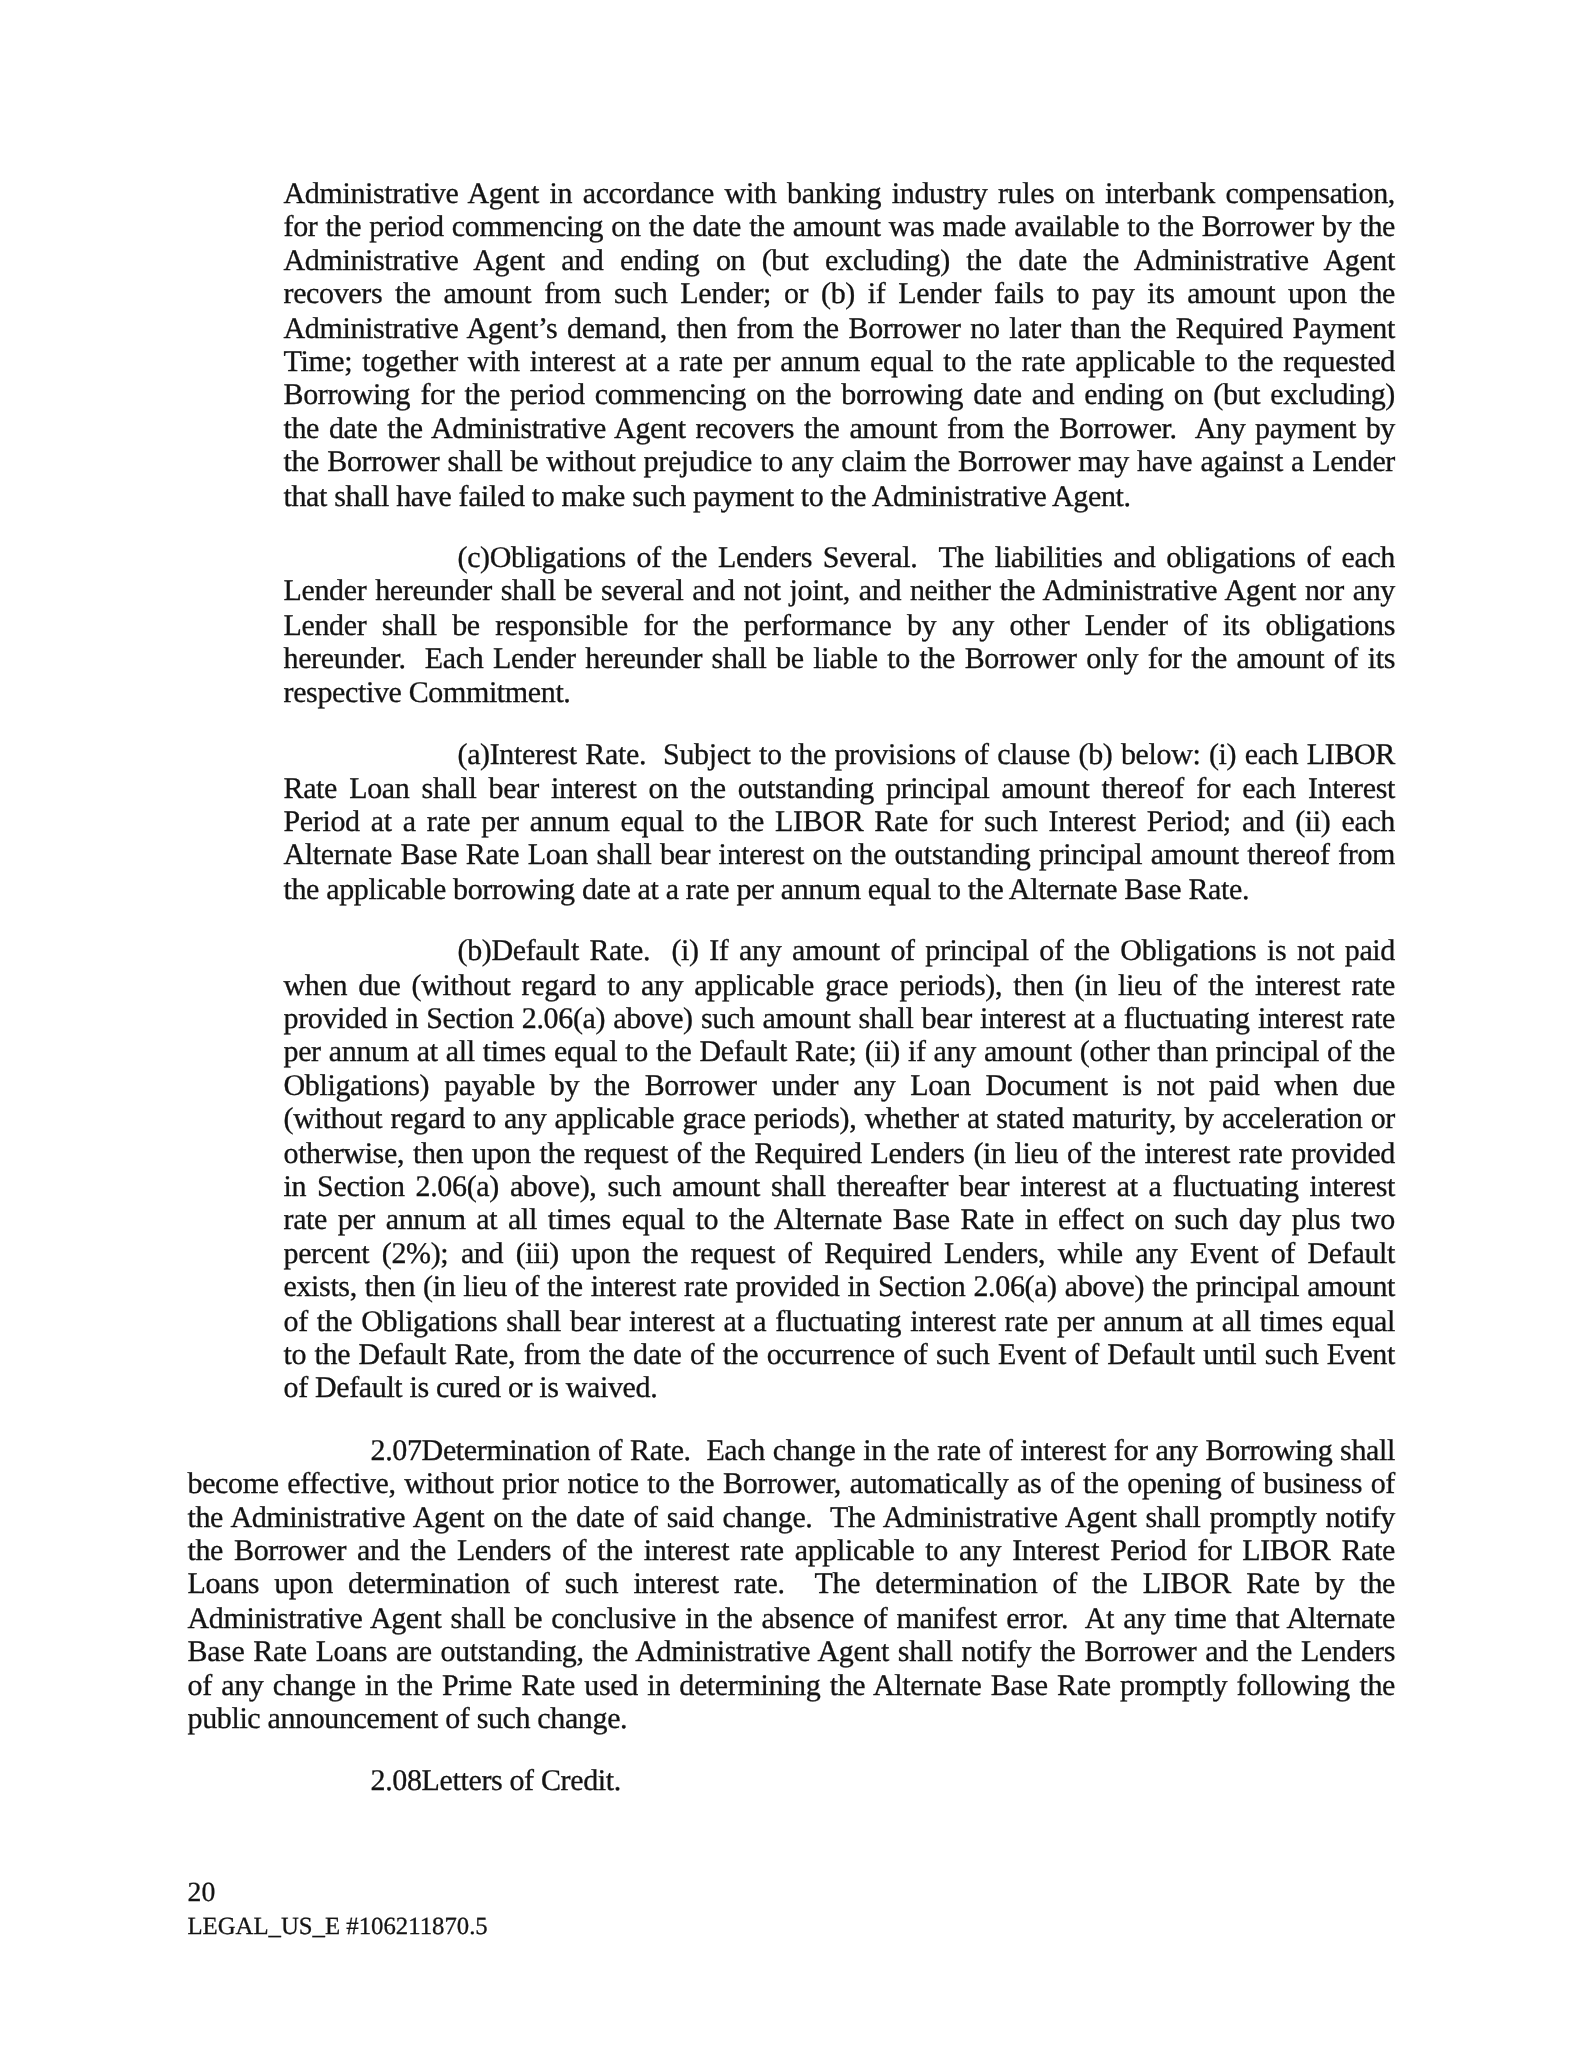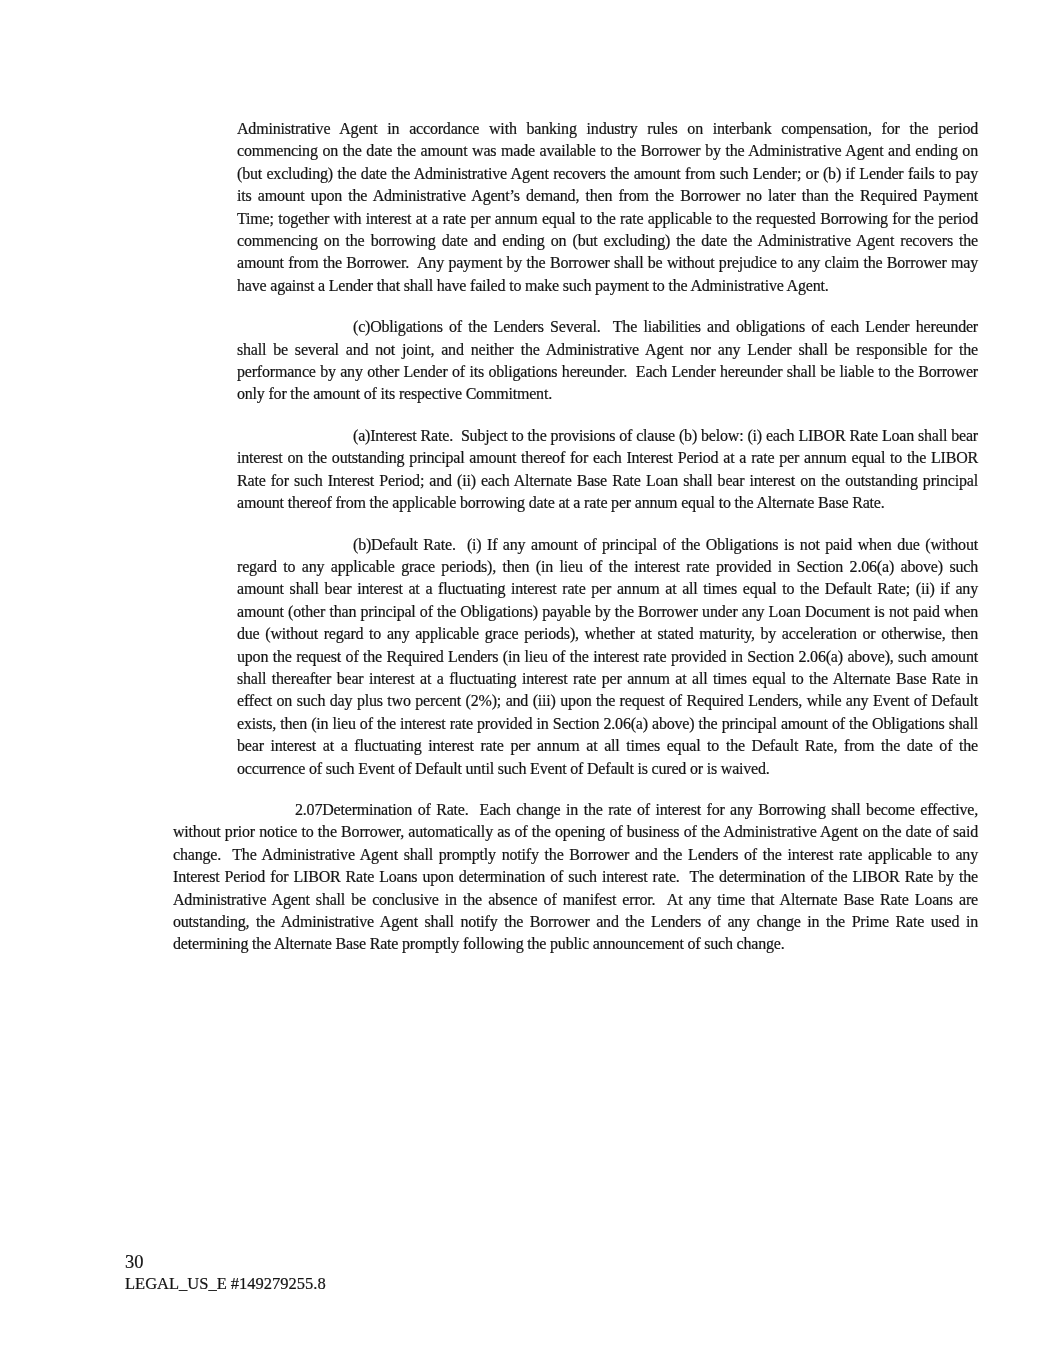--- a/index.html
+++ b/index.html
@@ -14,25 +14,24 @@
     background: #ffffff;
     overflow: hidden;
     font-family: "Liberation Serif", serif;
     color: #141414;
   }
   .content {
     position: absolute;
     left: 125px;
     top: 118px;
     width: 805px;
-    font-size: 16px;
+    font-size: 20px;
     line-height: 22.4px;
     letter-spacing: -0.012em;
     text-align: justify;
-    margin-left: 48px;
     -webkit-text-stroke: 0.2px #141414;
   }
   p.para {
     margin: 0 0 19px 0;
   }
   p.para.continuation {
     margin-left: 64px;
     text-indent: 0;
   }
   p.para.subsection {
@@ -70,19 +69,20 @@
 <body>
 
 <div class="page">
   <main class="content">
     <div id="paragraphs">
         <p class="para continuation"><span class="ptext">Administrative Agent in accordance with banking industry rules on interbank compensation, for the period commencing on the date the amount was made available to the Borrower by the Administrative Agent and ending on (but excluding) the date the Administrative Agent recovers the amount from such Lender; or (b) if Lender fails to pay its amount upon the Administrative Agent’s demand, then from the Borrower no later than the Required Payment Time; together with interest at a rate per annum equal to the rate applicable to the requested Borrowing for the period commencing on the borrowing date and ending on (but excluding) the date the Administrative Agent recovers the amount from the Borrower.&nbsp; Any payment by the Borrower shall be without prejudice to any claim the Borrower may have against a Lender that shall have failed to make such payment to the Administrative Agent.</span></p>
         <p class="para subsection"><span class="plabel">(c)</span><span class="pheading">Obligations of the Lenders Several.</span><span class="ptext">&nbsp; The liabilities and obligations of each Lender hereunder shall be several and not joint, and neither the Administrative Agent nor any Lender shall be responsible for the performance by any other Lender of its obligations hereunder.&nbsp; Each Lender hereunder shall be liable to the Borrower only for the amount of its respective Commitment.</span></p>
         <p class="para subsection"><span class="plabel">(a)</span><span class="pheading">Interest Rate.</span><span class="ptext">&nbsp; Subject to the provisions of clause (b) below: (i) each LIBOR Rate Loan shall bear interest on the outstanding principal amount thereof for each Interest Period at a rate per annum equal to the LIBOR Rate for such Interest Period; and (ii) each Alternate Base Rate Loan shall bear interest on the outstanding principal amount thereof from the applicable borrowing date at a rate per annum equal to the Alternate Base Rate.</span></p>
         <p class="para subsection"><span class="plabel">(b)</span><span class="pheading">Default Rate.</span><span class="ptext">&nbsp; (i) If any amount of principal of the Obligations is not paid when due (without regard to any applicable grace periods), then (in lieu of the interest rate provided in Section 2.06(a) above) such amount shall bear interest at a fluctuating interest rate per annum at all times equal to the Default Rate; (ii) if any amount (other than principal of the Obligations) payable by the Borrower under any Loan Document is not paid when due (without regard to any applicable grace periods), whether at stated maturity, by acceleration or otherwise, then upon the request of the Required Lenders (in lieu of the interest rate provided in Section 2.06(a) above), such amount shall thereafter bear interest at a fluctuating interest rate per annum at all times equal to the Alternate Base Rate in effect on such day plus two percent (2%); and (iii) upon the request of Required Lenders, while any Event of Default exists, then (in lieu of the interest rate provided in Section 2.06(a) above) the principal amount of the Obligations shall bear interest at a fluctuating interest rate per annum at all times equal to the Default Rate, from the date of the occurrence of such Event of Default until such Event of Default is cured or is waived.</span></p>
         <p class="para section"><span class="plabel">2.07</span><span class="pheading">Determination of Rate.</span><span class="ptext">&nbsp; Each change in the rate of interest for any Borrowing shall become effective, without prior notice to the Borrower, automatically as of the opening of business of the Administrative Agent on the date of said change.&nbsp; The Administrative Agent shall promptly notify the Borrower and the Lenders of the interest rate applicable to any Interest Period for LIBOR Rate Loans upon determination of such interest rate.&nbsp; The determination of the LIBOR Rate by the Administrative Agent shall be conclusive in the absence of manifest error.&nbsp; At any time that Alternate Base Rate Loans are outstanding, the Administrative Agent shall notify the Borrower and the Lenders of any change in the Prime Rate used in determining the Alternate Base Rate promptly following the public announcement of such change.</span></p>
+        <p class="para section"><span class="plabel">2.08</span><span class="pheading">Letters of Credit.</span></p>
       </div>
   </main>
   <footer class="footer">
-    <div class="page-number">30</div>
-    <div class="doc-code">LEGAL_US_E #149279255.8</div>
+    <div class="page-number">20</div>
+    <div class="doc-code">LEGAL_US_E #106211870.5</div>
   </footer>
 </div>
 
 </body></html>

